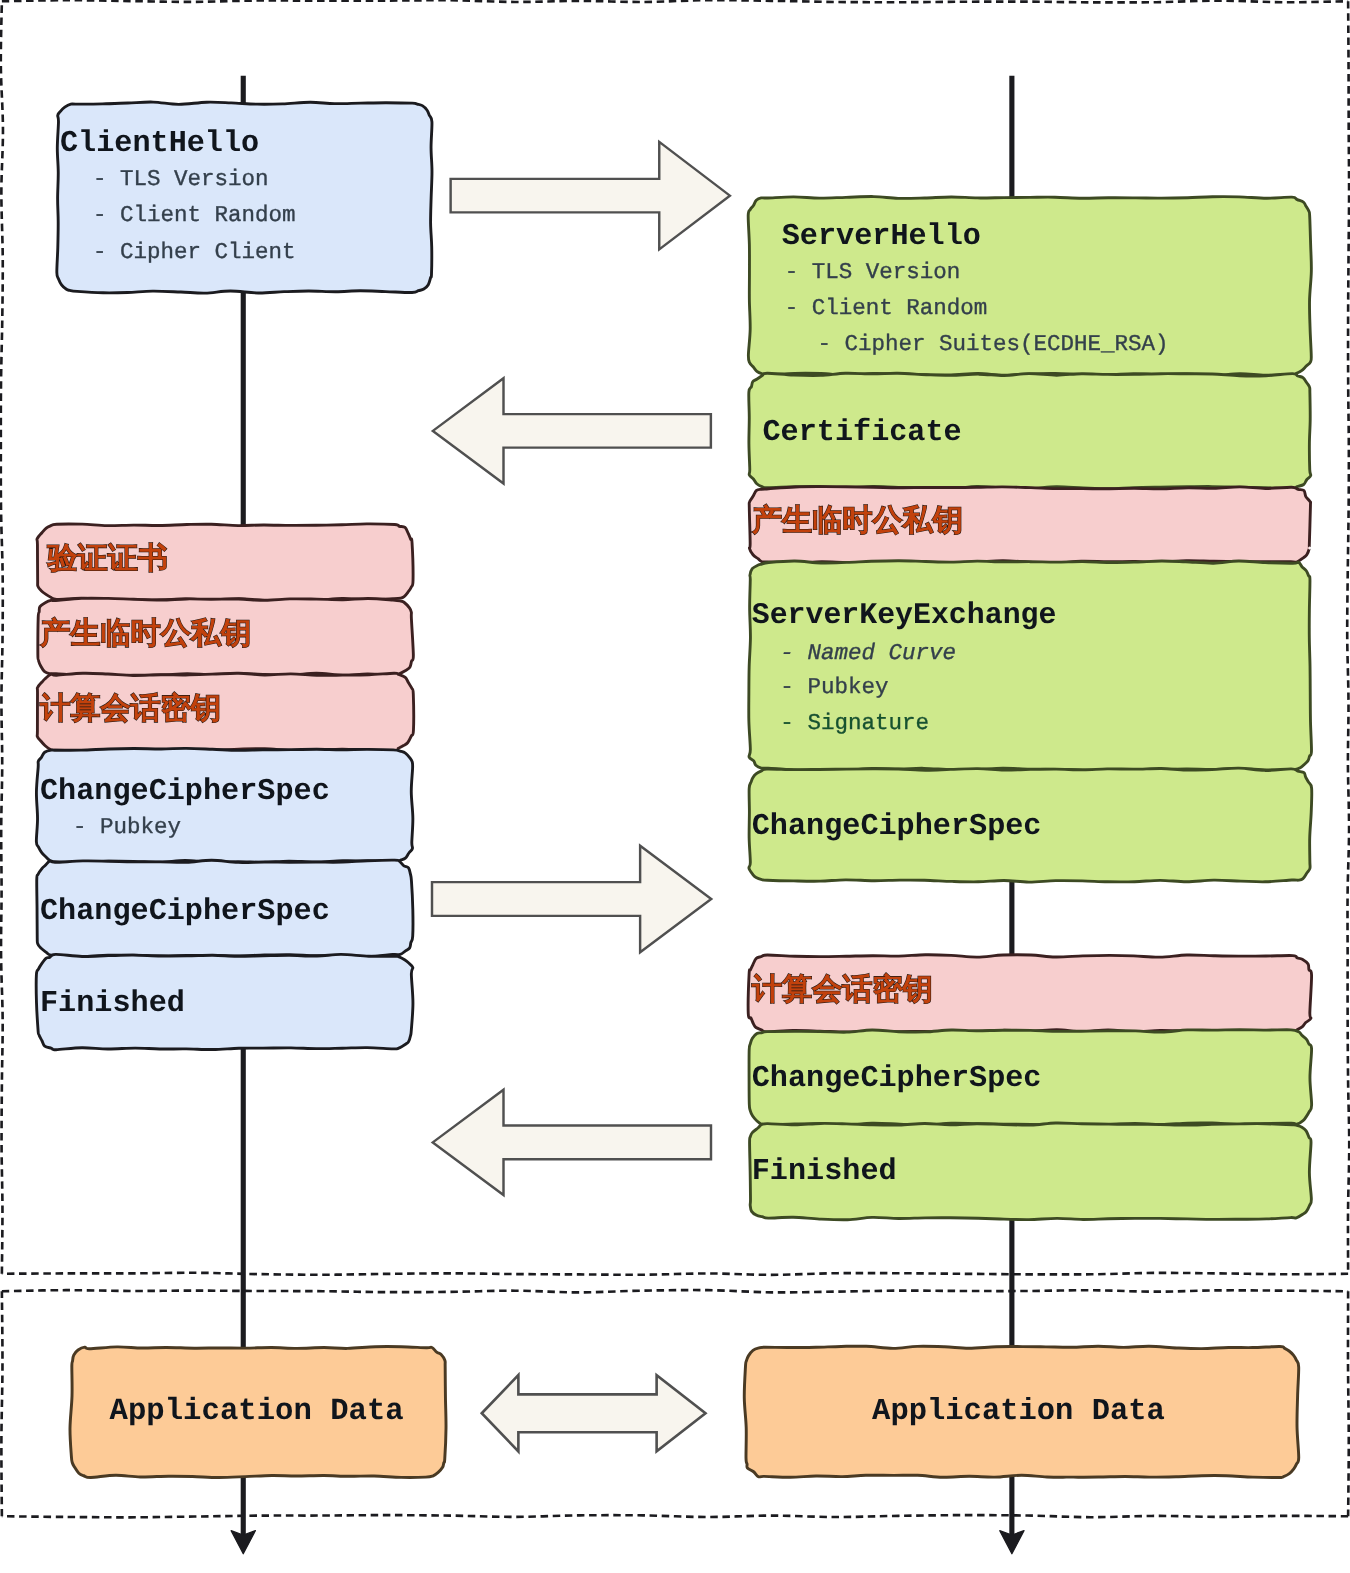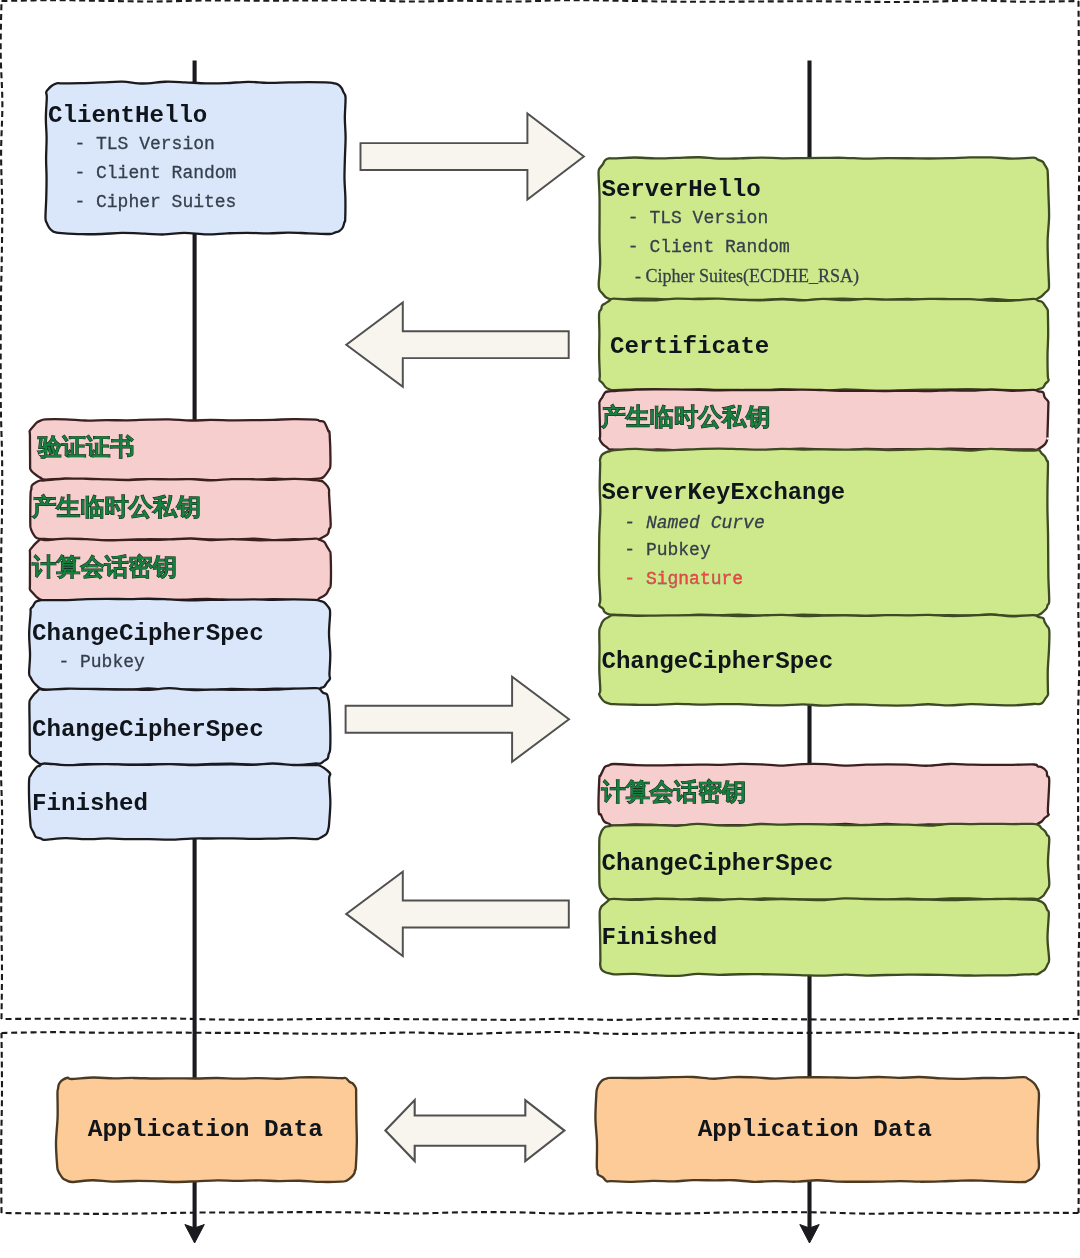--- a/index.html
+++ b/index.html
@@ -5,21 +5,21 @@
 <style>
   html,body{margin:0;padding:0;background:#ffffff;}
   body{width:1080px;height:1258px;overflow:hidden;
        font-family:"Liberation Mono","DejaVu Sans Mono",monospace;}
   #stage{position:relative;width:901px;height:1258px;}
   #sketch{position:absolute;left:0;top:0;width:1080px;height:1258px;}
   .lbl{position:absolute;white-space:pre;line-height:29px;}
   .t-title{font-weight:bold;font-size:24.15px;color:#10151c;letter-spacing:0px;}
   .t-item{font-weight:normal;font-size:18px;color:#333f4b;
           -webkit-text-stroke:0.28px #333f4b;paint-order:stroke fill;}
-  .t-cn{font-weight:bold;font-size:24.1px;color:#15803d;
+  .t-cn{font-weight:bold;font-size:24.1px;color:#c2410c;
         font-family:"Liberation Sans","DejaVu Sans",sans-serif;
         -webkit-text-stroke:0.85px #161616;paint-order:stroke fill;}
 </style>
 </head>
 <body>
 
 <div id="stage">
   <svg id="sketch" viewBox="0 0 1080 1258">
       <g>
         <path d="M1.50,1.00C10.10,0.86 35.85,0.17 53.08,0.15C70.32,0.13 87.94,0.65 104.92,0.88C121.91,1.10 138.04,1.58 154.98,1.50C171.92,1.42 189.46,0.55 206.59,0.40C223.72,0.25 240.51,0.60 257.76,0.62C275.01,0.63 292.99,0.56 310.11,0.49C327.23,0.43 343.52,0.06 360.48,0.23C377.44,0.41 394.91,1.48 411.87,1.56C428.83,1.65 445.05,0.74 462.24,0.74C479.43,0.74 497.80,1.66 515.02,1.56C532.24,1.46 548.60,0.30 565.58,0.15C582.57,-0.00 599.82,0.42 616.93,0.66C634.03,0.90 651.26,1.40 668.23,1.58C685.21,1.77 701.53,1.81 718.77,1.78C736.01,1.75 754.55,1.47 771.65,1.39C788.76,1.31 804.40,1.22 821.39,1.30C838.38,1.38 856.31,1.81 873.60,1.89C890.89,1.96 908.02,1.99 925.12,1.76C942.23,1.53 959.29,0.51 976.24,0.51C993.19,0.52 1009.77,1.73 1026.82,1.81C1043.86,1.89 1069.89,1.13 1078.50,1.00" fill="none" stroke="#1b1b1f" stroke-width="2.1" stroke-dasharray="6.0 3.7" stroke-linecap="butt"></path>
@@ -58,40 +58,40 @@
       <path d="M568.7,331.3 L402.8,331.3 L402.8,302.55 L346.3,344.7 L402.8,386.84999999999997 L402.8,358.09999999999997 L568.7,358.09999999999997 Z" fill="#f8f5ee" stroke="#505050" stroke-width="1.95" stroke-linejoin="miter"></path>
       <path d="M345.6,705.7 L512.1,705.7 L512.1,676.6 L569,719.2 L512.1,761.8000000000001 L512.1,732.7 L345.6,732.7 Z" fill="#f8f5ee" stroke="#505050" stroke-width="1.95" stroke-linejoin="miter"></path>
       <path d="M568.8,900.4 L402.8,900.4 L402.8,871.8 L346.2,913.9 L402.8,956 L402.8,927.4 L568.8,927.4 Z" fill="#f8f5ee" stroke="#505050" stroke-width="1.95" stroke-linejoin="miter"></path>
       <path d="M385.4,1130.6 L414.7,1100.1 L414.7,1115.4499999999998 L525.3,1115.4499999999998 L525.3,1100.1 L564.4,1130.6 L525.3,1161.1 L525.3,1145.75 L414.7,1145.75 L414.7,1161.1 Z" fill="#f8f5ee" stroke="#505050" stroke-width="2.1"></path>
     </svg>
   <div id="labels">
     <div id="client-column">
         <div class="lbl t-title" style="left: 48px; top: 101px;">ClientHello</div>
         <div class="lbl t-item" style="left: 74.4px; top: 130px;">- TLS Version</div>
         <div class="lbl t-item" style="left: 74.4px; top: 159px;">- Client Random</div>
-        <div class="lbl t-item" style="left: 74.4px; top: 188px;">- Cipher Suites</div>
+        <div class="lbl t-item" style="left: 74.4px; top: 188px;">- Cipher Client</div>
         <div class="lbl t-cn" style="left: 38px; top: 432.1px;">验证证书</div>
         <div class="lbl t-cn" style="left: 32.2px; top: 491.6px;">产生临时公私钥</div>
         <div class="lbl t-cn" style="left: 32.2px; top: 551.6px;">计算会话密钥</div>
         <div class="lbl t-title" style="left: 32px; top: 618.9px;">ChangeCipherSpec</div>
         <div class="lbl t-item" style="left: 58.4px; top: 647.9px;">- Pubkey</div>
         <div class="lbl t-title" style="left: 32px; top: 714.7px;">ChangeCipherSpec</div>
         <div class="lbl t-title" style="left: 32px; top: 789.1px;">Finished</div>
       </div>
     <div id="server-column">
-        <div class="lbl t-title" style="left: 601.4px; top: 174.6px;">ServerHello</div>
+        <div class="lbl t-title" style="left: 601.4px; top: 174.6px; padding-left: 24px;">ServerHello</div>
         <div class="lbl t-item" style="left: 627.8px; top: 203.6px;">- TLS Version</div>
         <div class="lbl t-item" style="left: 627.8px; top: 232.6px;">- Client Random</div>
-        <div class="lbl t-item" style="left: 635px; top: 261.6px; font-family: Liberation Serif, serif;">- Cipher Suites(ECDHE_RSA)</div>
+        <div class="lbl t-item" style="left: 654px; top: 261.6px;">- Cipher Suites(ECDHE_RSA)</div>
         <div class="lbl t-title" style="left: 610px; top: 331.6px;">Certificate</div>
         <div class="lbl t-cn" style="left: 601.6px; top: 402.4px;">产生临时公私钥</div>
         <div class="lbl t-title" style="left: 601.4px; top: 478.4px; font-size: 23.9px;">ServerKeyExchange</div>
         <div class="lbl t-item" style="left: 624.3px; top: 509px; font-style: italic;">- Named Curve</div>
         <div class="lbl t-item" style="left: 624.3px; top: 536.4px;">- Pubkey</div>
-        <div class="lbl t-item" style="left: 624.3px; top: 565.4px; color: #ef4444;">- Signature</div>
+        <div class="lbl t-item" style="left: 624.3px; top: 565.4px; color: #14532d;">- Signature</div>
         <div class="lbl t-title" style="left: 601.4px; top: 647.3px;">ChangeCipherSpec</div>
         <div class="lbl t-cn" style="left: 601.6px; top: 777px;">计算会话密钥</div>
         <div class="lbl t-title" style="left: 601.4px; top: 849.4px;">ChangeCipherSpec</div>
         <div class="lbl t-title" style="left: 601.4px; top: 923.4px;">Finished</div>
       </div>
     <div id="appdata-row">
         <div class="lbl t-title" style="left: 87.7px; top: 1114.9px; font-size: 24.5px;">Application Data</div>
         <div class="lbl t-title" style="left: 697.7px; top: 1115px; font-size: 24.4px;">Application Data</div>
       </div>
   </div>

